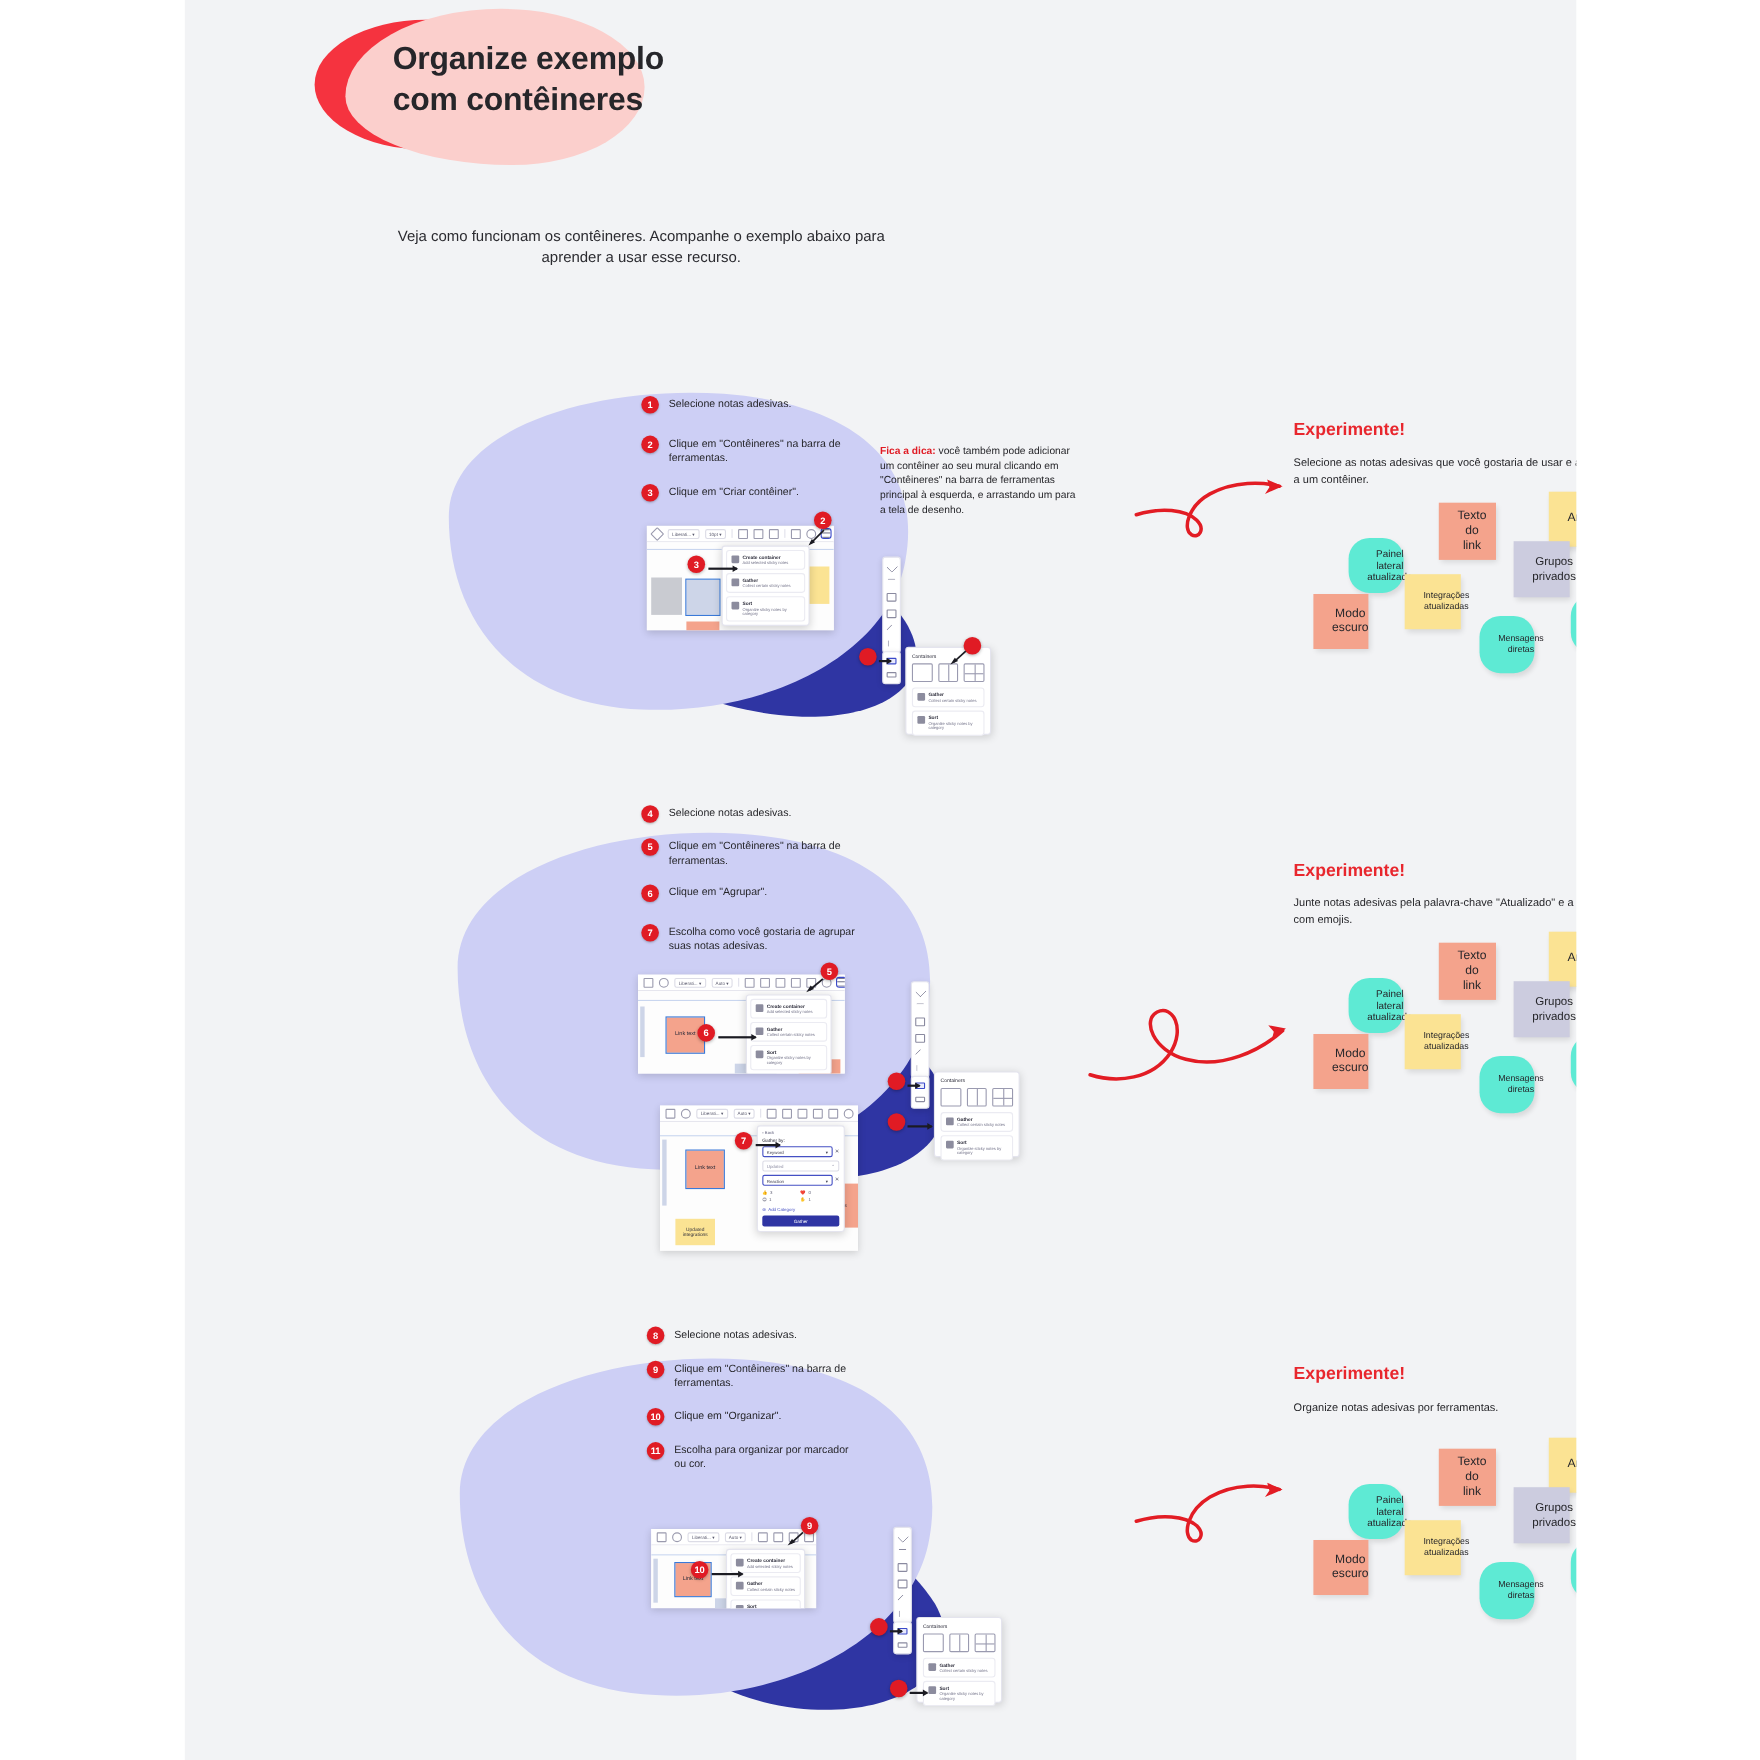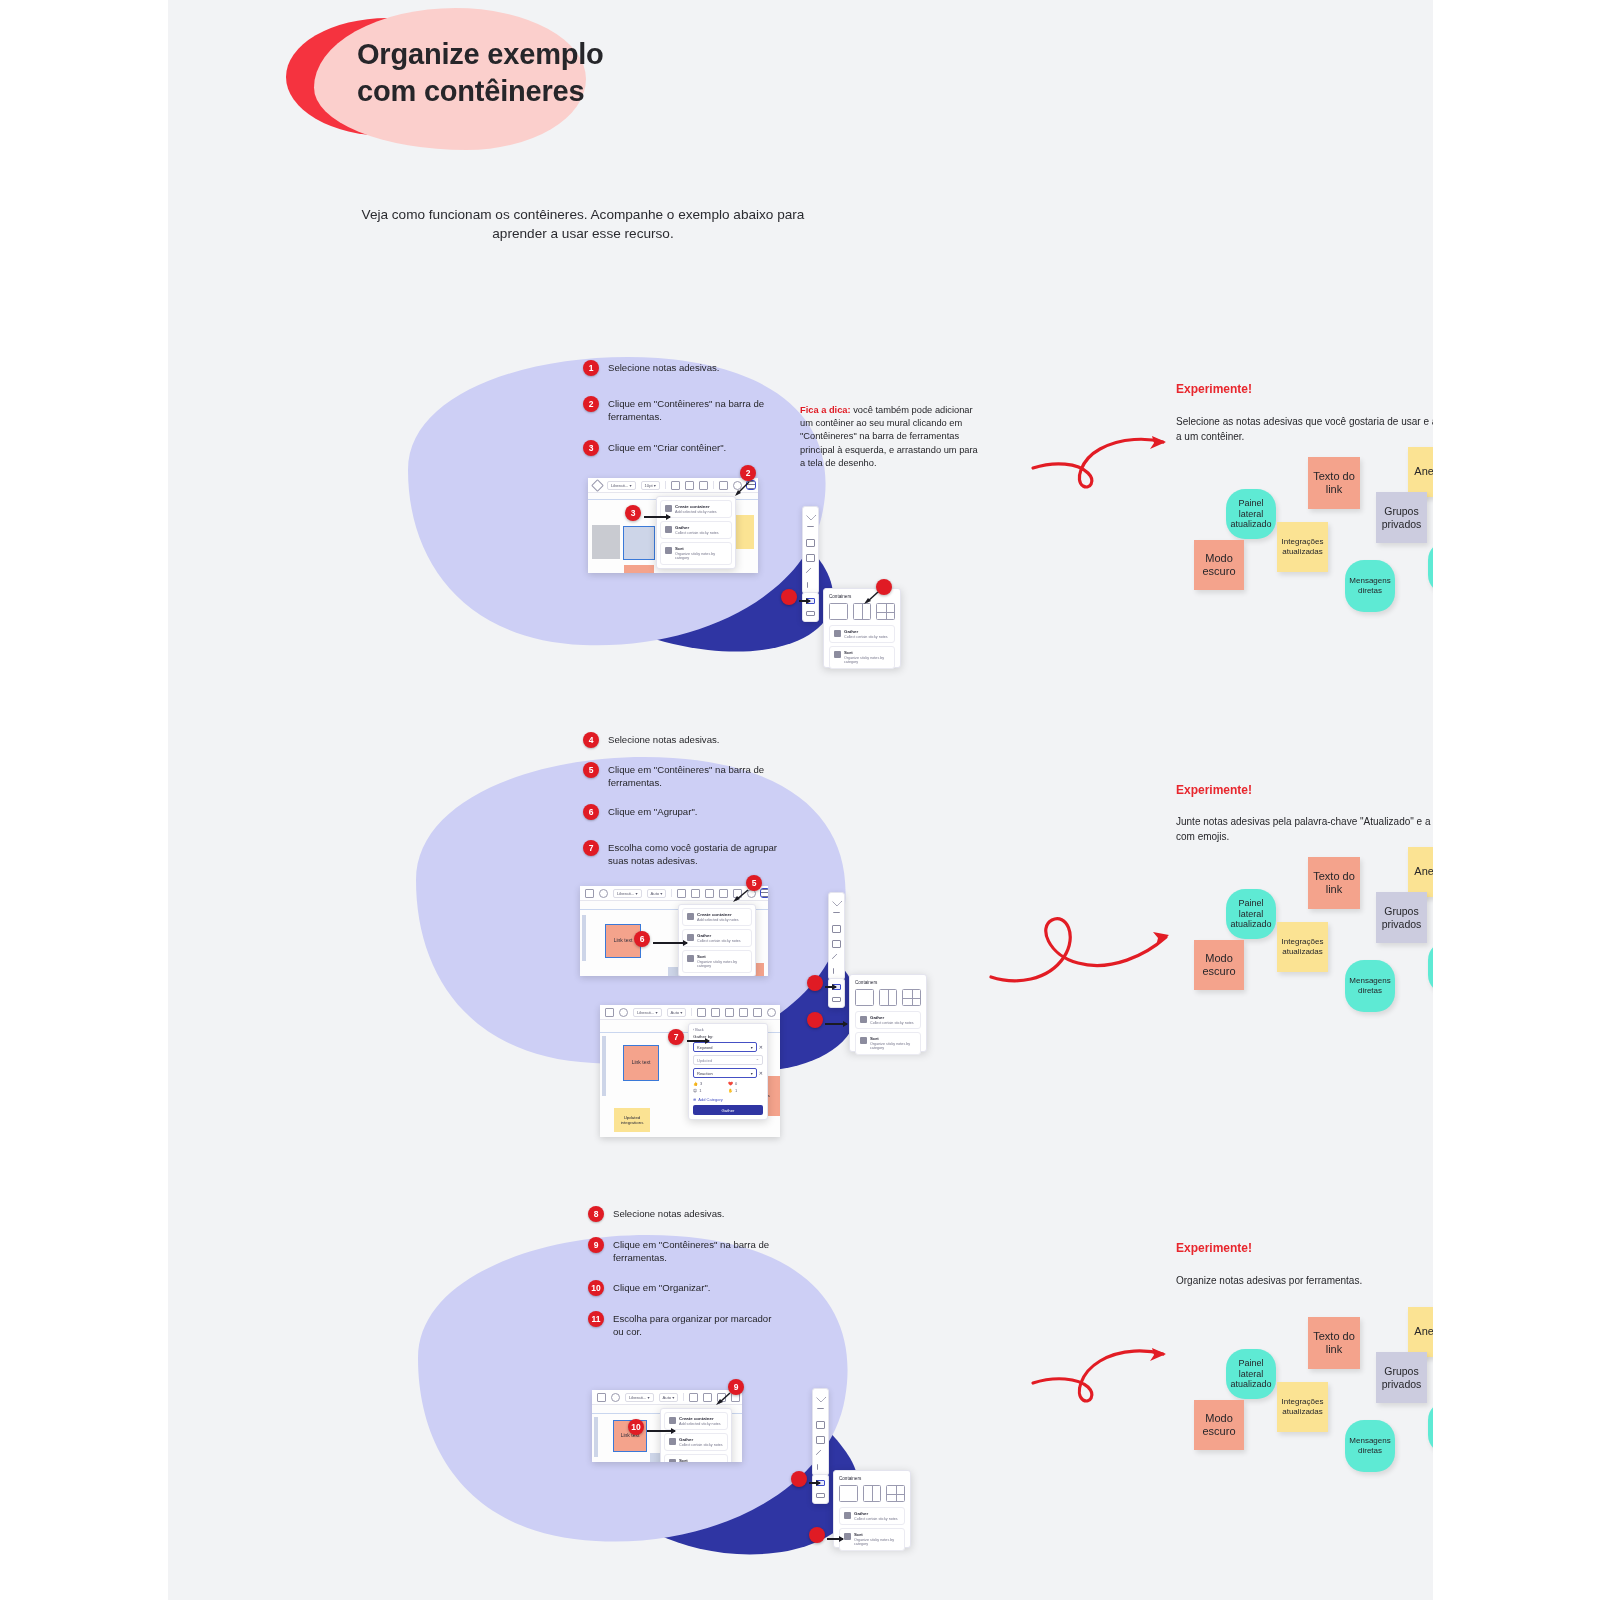--- a/index.html
+++ b/index.html
@@ -51,30 +51,30 @@
     color:#fff;font-size:8.5px;font-weight:bold;
     display:flex;align-items:center;justify-content:center;
     flex:0 0 16px;box-shadow:0 1px 2px rgba(0,0,0,.25);
     margin-top:-1px;
   }
   .step-txt{font-size:9.6px;color:#26262a;line-height:1.4;width:170px;}
 
   .tip{position:absolute;width:178px;font-size:9.3px;color:#26262a;line-height:1.42;}
   .tip b{color:#e01b24;}
 
-  .try-title{position:absolute;font-size:12px;font-weight:bold;color:#e8262d;}
+  .try-title{position:absolute;font-size:16px;font-weight:bold;color:#e8262d;}
   .try-body{position:absolute;width:310px;font-size:10px;color:#26262a;line-height:1.45;}
 
   
   .note{
     position:absolute;
-    display:flex;align-items:center;justify-content:flex-end;
+    display:flex;align-items:center;justify-content:flex-start;
     text-align:center;color:#26262a;
     box-shadow:2px 3px 5px rgba(0,0,0,.11);
-    padding:4px;box-sizing:border-box;line-height:1.2;
+    padding:17px;box-sizing:border-box;line-height:1.2;
   }
   .n-green{background:#5eead4;border-radius:19px;}
   .n-red{background:#f4a38c;}
   .n-yellow{background:#fbe393;}
   .n-purple{background:#ccccdf;}
 
   
   .mock{position:absolute;background:#fff;box-shadow:0 2px 7px rgba(0,0,0,.16);overflow:hidden;}
   .mock-toolbar{
     position:absolute;left:0;top:0;right:0;height:15px;background:#fff;

